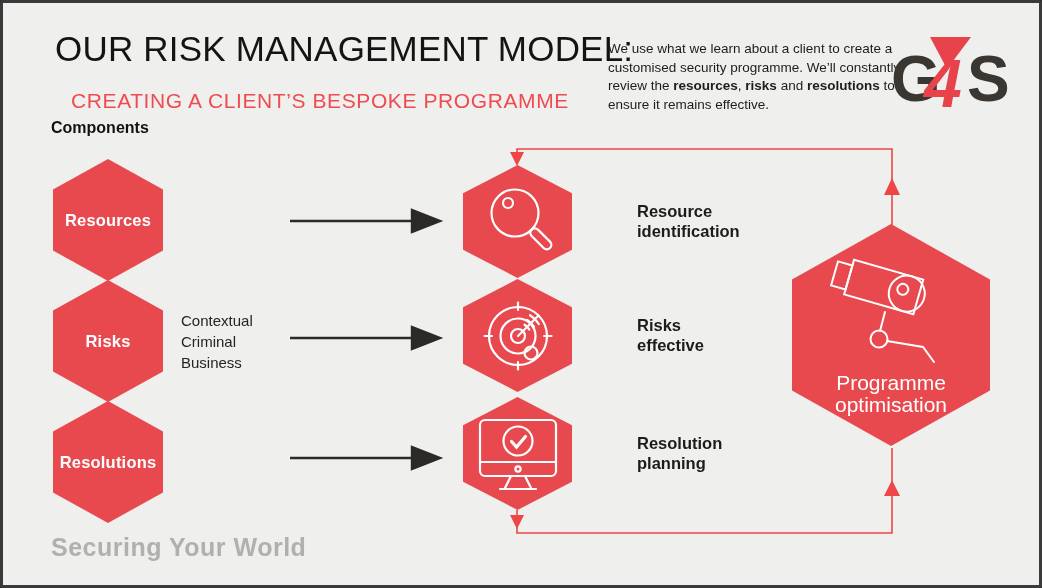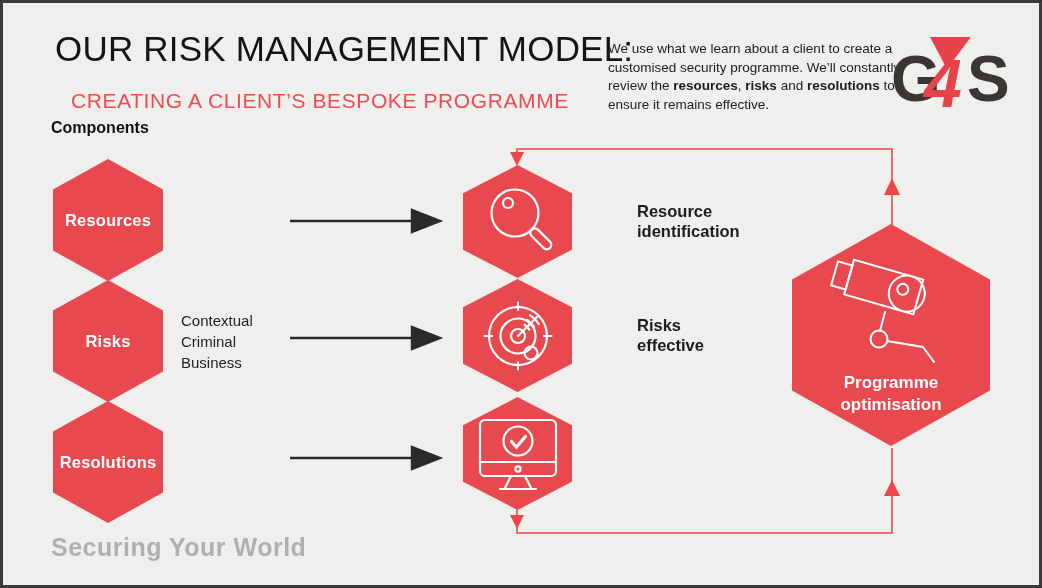--- a/index.html
+++ b/index.html
@@ -19,21 +19,21 @@
   .logo .logo-red{fill:#e8434a;font-size:68px;font-style:italic;}
   .col-head{position:absolute;top:116px;font-size:16px;font-weight:700;color:#131313;white-space:nowrap;}
   .hex{position:absolute;background:#e8494e;display:flex;align-items:center;justify-content:center;
        clip-path:polygon(50% 0%,100% 25%,100% 75%,50% 100%,0% 75%,0% 25%);}
   .comp-hex{left:50px;width:110px;height:122px;}
   .life-hex{left:460px;width:109px;height:113px;}
   .hex-label{color:#fff;font-weight:700;font-size:16.5px;letter-spacing:.2px;}
   .details{position:absolute;left:178px;font-size:15px;line-height:21px;color:#262420;}
   .stage-label{position:absolute;left:590px;font-size:16.5px;line-height:20px;font-weight:700;color:#1d1c1a;margin-left:44px;}
   .big-hex{left:789px;top:221px;width:198px;height:222px;flex-direction:column;justify-content:flex-start;padding-top:26px;box-sizing:border-box;}
-  .big-label{margin-top:2px;text-align:center;color:#fff;font-weight:700;font-size:17px;line-height:22px;}
+  .big-label{margin-top:2px;text-align:center;color:#fff;font-weight:400;font-size:21px;line-height:22px;}
   .tagline{position:absolute;left:48px;top:530px;font-size:25px;font-weight:700;color:#b0b0ae;letter-spacing:.5px;white-space:nowrap;}
   .icon{display:block;}
 </style>
 </head>
 <body>
 
 <div class="canvas">
 
   <svg class="overlay" width="1042" height="588" viewBox="0 0 1042 588">
     <g stroke="#ee4549" stroke-width="1.6" fill="none">
@@ -130,20 +130,24 @@
         <line x1="3" y1="48" x2="79" y2="48"></line>
         <circle cx="41" cy="55" r="2.6"></circle>
         <circle cx="41" cy="27" r="14.5"></circle>
         <path d="M34.5,27.5 L39.5,33 L48.5,22.5" stroke-width="3.2"></path>
         <line x1="34" y1="62" x2="28" y2="74"></line>
         <line x1="48" y1="62" x2="54" y2="74"></line>
         <line x1="23" y1="75" x2="59" y2="75"></line>
       </g>
     </svg>
   </div>
+  <div class="stage-label" style="top:430px">
+    <div>Resolution</div>
+    <div>planning</div>
+  </div>
 
   <div class="hex big-hex">
     <svg class="icon" width="132" height="120" viewBox="0 0 132 120">
       <g stroke="#fff" stroke-width="2" fill="none" stroke-linecap="round">
         <g transform="rotate(16 62 40)">
           <rect x="22" y="20" width="72" height="36"></rect>
           <rect x="7" y="26" width="15" height="25"></rect>
           <circle cx="82" cy="38" r="18"></circle>
           <circle cx="77" cy="35" r="5.5"></circle>
         </g>

